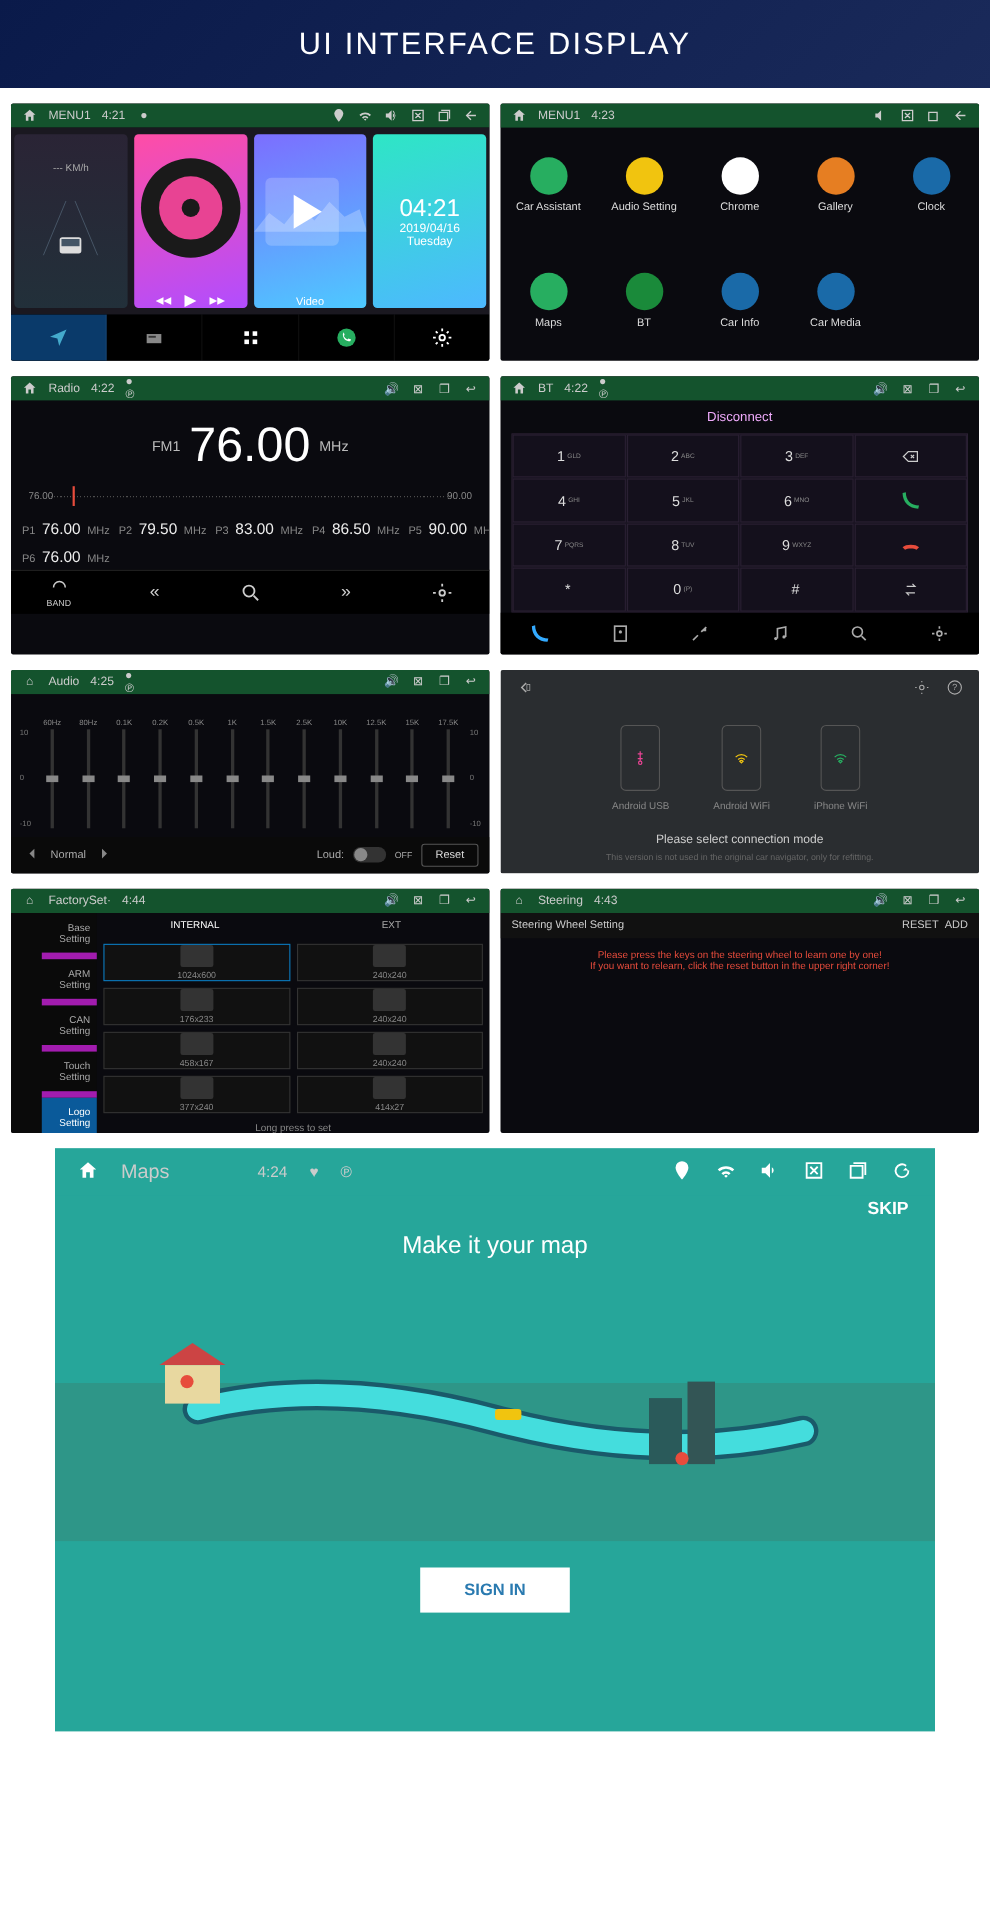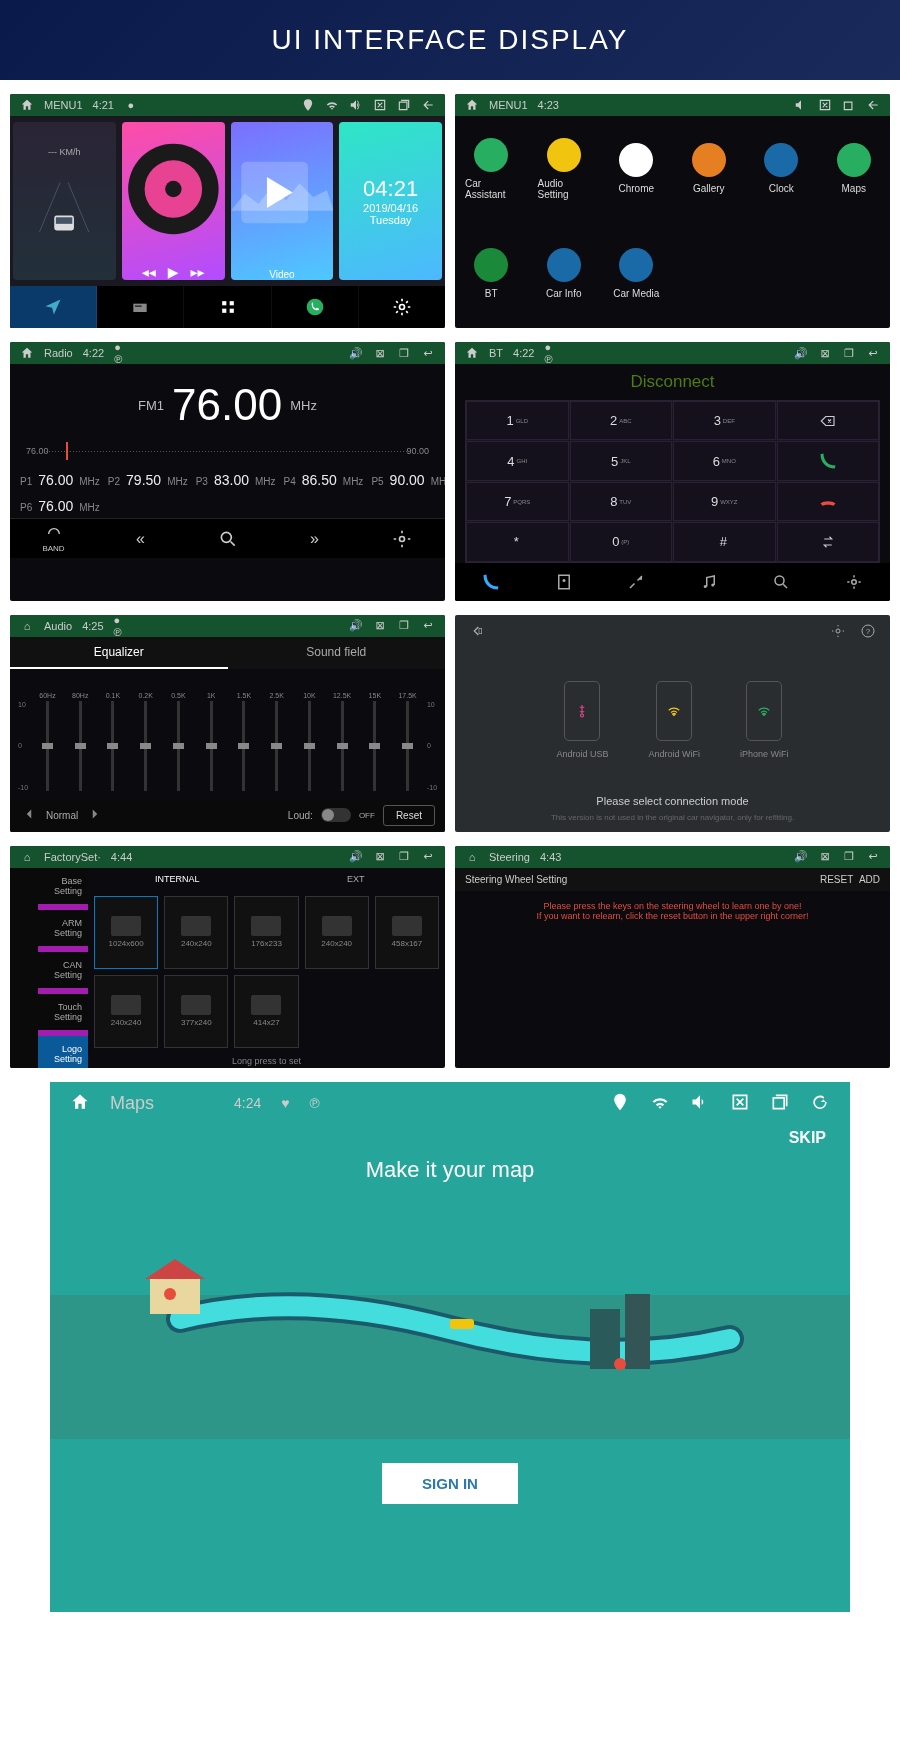--- a/index.html
+++ b/index.html
@@ -22,42 +22,42 @@
   .music-ctrl { display:flex; gap:12px; margin-top:8px; color:#fff; font-size:14px; }
   .video-card { background:linear-gradient(165deg,#7c6eff,#4dc9ff); }
   .date-card { background:linear-gradient(165deg,#2ee6c5,#4db8ff); font-size:16px; font-weight:300; }
   .dock { display:flex; background:#000; height:42px; }
   .dock-item { flex:1; display:flex; align-items:center; justify-content:center; color:#fff; }
   .dock-item.bar { border-right:1px solid rgba(255,255,255,.06); }
   .dock-item svg { width:20px; height:20px; }
 
   
   .apps { padding:10px; height:210px; }
-  .app-grid { display:grid; grid-template-columns:repeat(6,1fr); grid-template-rows:repeat(2,1fr); height:100%;gap:20px; }
+  .app-grid { display:grid; grid-template-columns:repeat(5,1fr); grid-template-rows:repeat(2,1fr); height:100%;gap:20px; }
   .app { display:flex; flex-direction:column; align-items:center; justify-content:center; font-size:10px; color:#ddd; gap:6px;}
   .app .ic { width:34px; height:34px; border-radius:50%; display:flex; align-items:center; justify-content:center; }
 
   
   .radio-top { display:flex; align-items:center; justify-content:center; gap:8px; padding:16px 0 4px; }
   .radio-top .fm { font-size:13px; color:#bbb; }
   .radio-top .freq { font-size:44px; font-weight:300; color:#fff; }
   .radio-top .mhz { font-size:13px; color:#bbb; }
   .dial { margin:6px 16px; height:22px; display:flex; align-items:center; justify-content:space-between; font-size:9px; color:#888; position:relative;}
   .dial::before { content:""; position:absolute; left:20px; right:20px; top:50%; height:1px; background:repeating-linear-gradient(90deg,#555 0 1px,transparent 1px 3px);}
   .dial .mark { position:absolute; left:40px; top:2px; width:2px; height:18px; background:#e74c3c;}
   .presets { display:grid; grid-template-columns:repeat(5,1fr); padding:0 10px; gap:2px 8px;}
   .preset { display:flex; align-items:baseline; gap:6px; font-size:10px; color:#888; padding:4px 0;}
   .preset .pnum { font-size:10px;}
   .preset .pfreq { font-size:14px; color:#eee; font-weight:300;}
   .radio-dock { display:flex; background:#000; height:40px; border-top:1px solid #222;}
   .radio-dock .ri { flex:1; display:flex; align-items:center; justify-content:center; color:#ccc;}
   .radio-dock .ri svg{width:20px;height:20px;}
 
   
-  .bt-disc { text-align:center; font-size:17px; color:#4d7c0f; padding:8px 0;}
+  .bt-disc { text-align:center; font-size:12px; color:#f0abfc; padding:8px 0;}
   .dial-grid { display:grid; grid-template-columns:repeat(4,1fr); gap:1px; background:#1a1522; margin:0 10px; border:1px solid #2a2033;}
   .dial-key { aspect-ratio:2.6/1; display:flex; align-items:center; justify-content:center; color:#ddd; font-size:13px; background:#14101c; border:1px solid #2a2033; gap:2px;}
   .dial-key .sub { font-size:6px; color:#888;}
   .dial-key.ctrl svg{width:18px;height:18px;}
   .bt-dock { display:flex; height:38px; background:#000;}
   .bt-dock .bi { flex:1; display:flex; align-items:center; justify-content:center; color:#aaa;}
   .bt-dock .bi svg{width:18px;height:18px;}
 
   
   .eq-tabs { display:flex; font-size:12px; color:#aaa; background:#111;}
@@ -89,21 +89,21 @@
 
   
   .fac-body { display:flex; height:200px;}
   .fac-side { width:78px; background:#0a0a0a; font-size:9px; color:#aaa;}
   .fac-side-item { padding:8px 6px; border-bottom:6px solid #a21caf; text-align:right;margin-left:28px;}
   .fac-side-item.active { background:#0a5a9a; color:#fff;}
   .fac-main { flex:1; display:flex; flex-direction:column;}
   .fac-tabs { display:flex; font-size:9px; color:#aaa;}
   .fac-tab { flex:1; text-align:center; padding:6px;}
   .fac-tab.active { color:#fff;}
-  .fac-grid { flex:1; display:grid; grid-template-columns:repeat(5,1fr); gap:6px; padding:6px;}
+  .fac-grid { flex:1; display:grid; grid-template-columns:repeat(2,1fr); gap:6px; padding:6px;}
   .fac-cell { border:1px solid #333; display:flex; flex-direction:column; align-items:center; justify-content:center; font-size:8px; color:#888; gap:3px; background:#111;}
   .fac-cell.sel { border-color:#0a7abf;}
   .fac-logo { width:30px; height:20px; background:#333; border-radius:2px;}
   .fac-foot { text-align:center; font-size:9px; color:#888; padding:2px;}
 
   
   .steer-hdr { display:flex; justify-content:space-between; font-size:10px; color:#ccc; padding:6px 10px; background:#111;}
   .steer-warn { font-size:9px; color:#e74c3c; text-align:center; padding:10px;}
   .steer-row { display:flex; gap:4px; padding:0 10px;}
   .steer-btn { border:1px solid #444; padding:6px 8px; font-size:10px; color:#ccc; display:flex; align-items:center; gap:4px; background:#2a2a2a;}
@@ -531,24 +531,20 @@
         <span class="sb-ico">⌂</span>
         <span>Audio</span>
         <span>4:25</span>
         <span class="sb-ico">● ℗</span>
         <span class="grow"></span>
         <span class="sb-ico">🔊</span>
         <span class="sb-ico">⊠</span>
         <span class="sb-ico">❐</span>
         <span class="sb-ico">↩</span>
       </div>
-    <div class="eq-tabs">
-      <div class="eq-tab active">Equalizer</div>
-      <div class="eq-tab">Sound field</div>
-    </div>
     <div class="eq-body" id="eq-body">
         <div class="eq-scale">
           <span>10</span>
           <span>0</span>
           <span>-10</span>
         </div>
         <div class="eq-col">
           <span class="lbl">60Hz</span>
           <div class="track">
             <div class="knob"></div>

